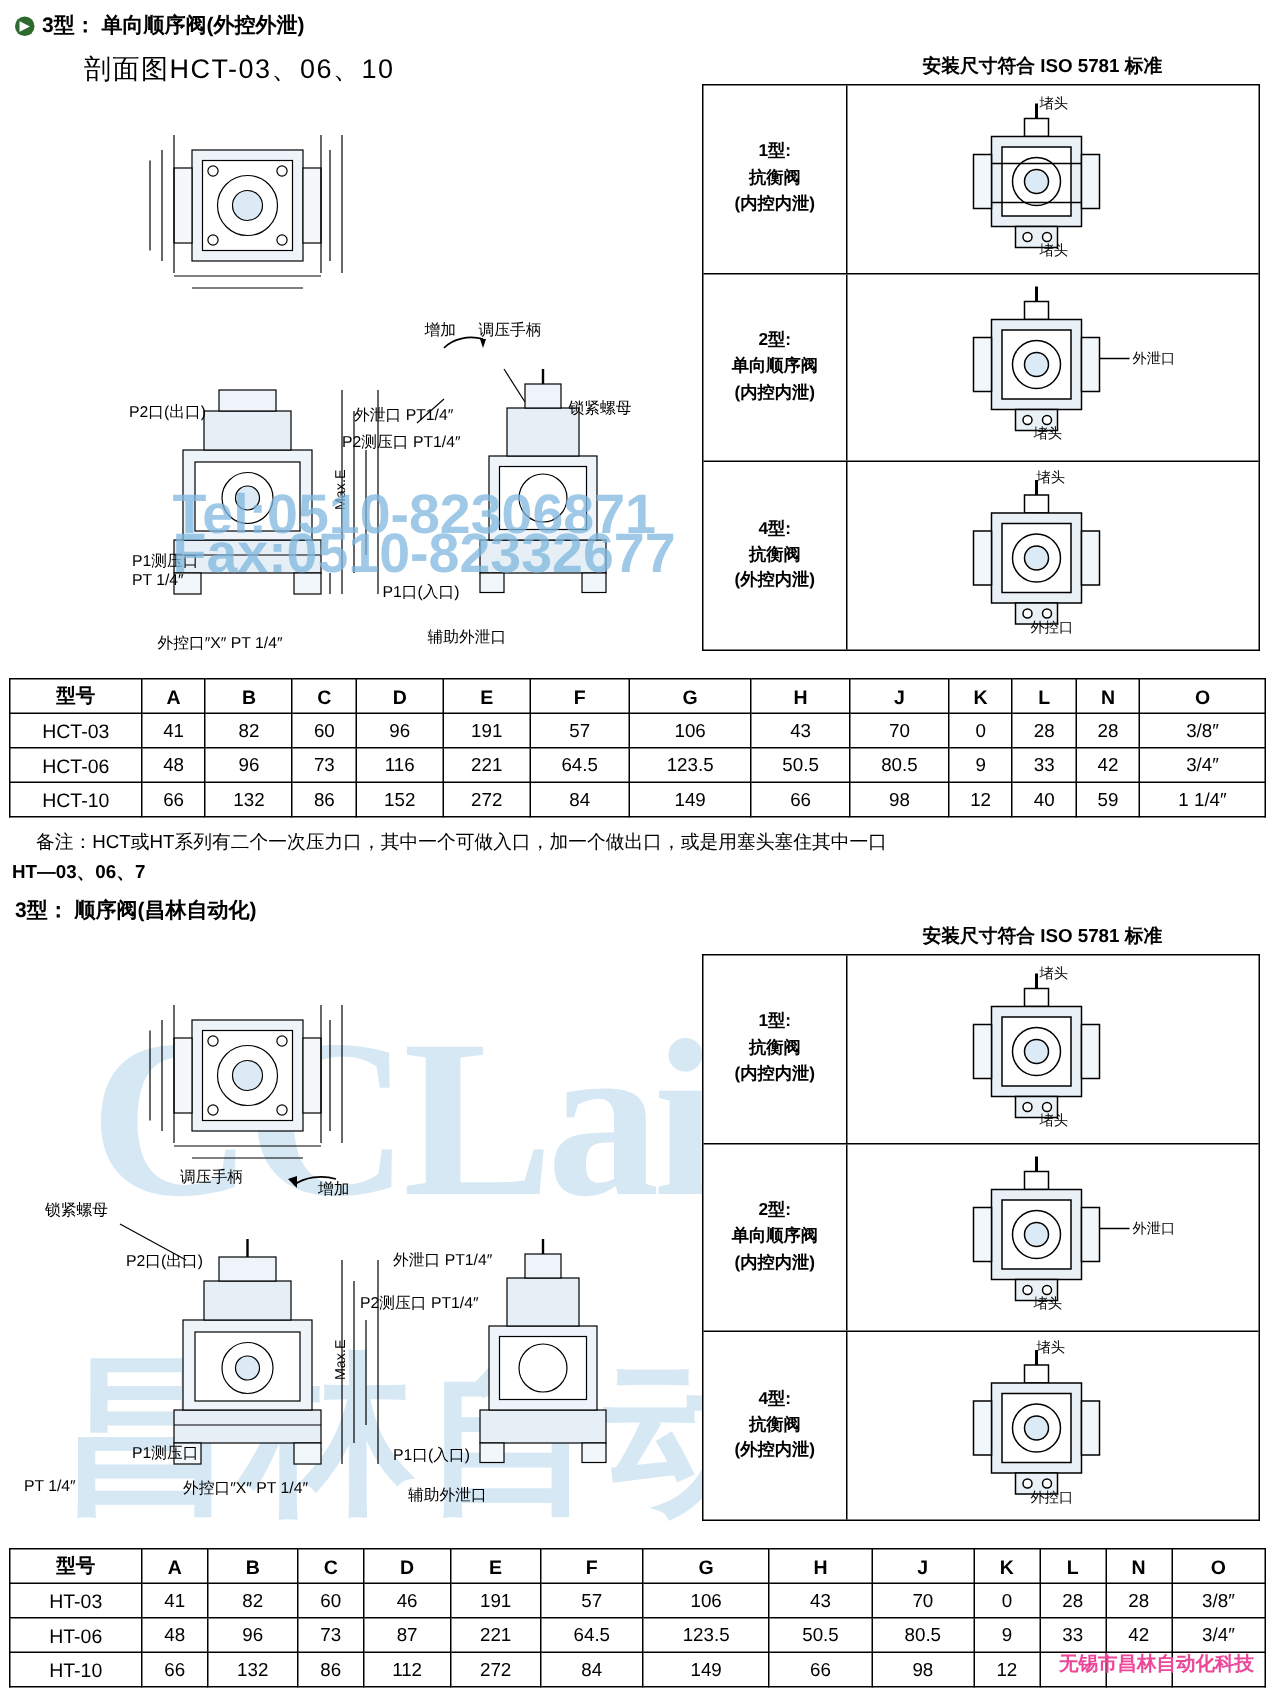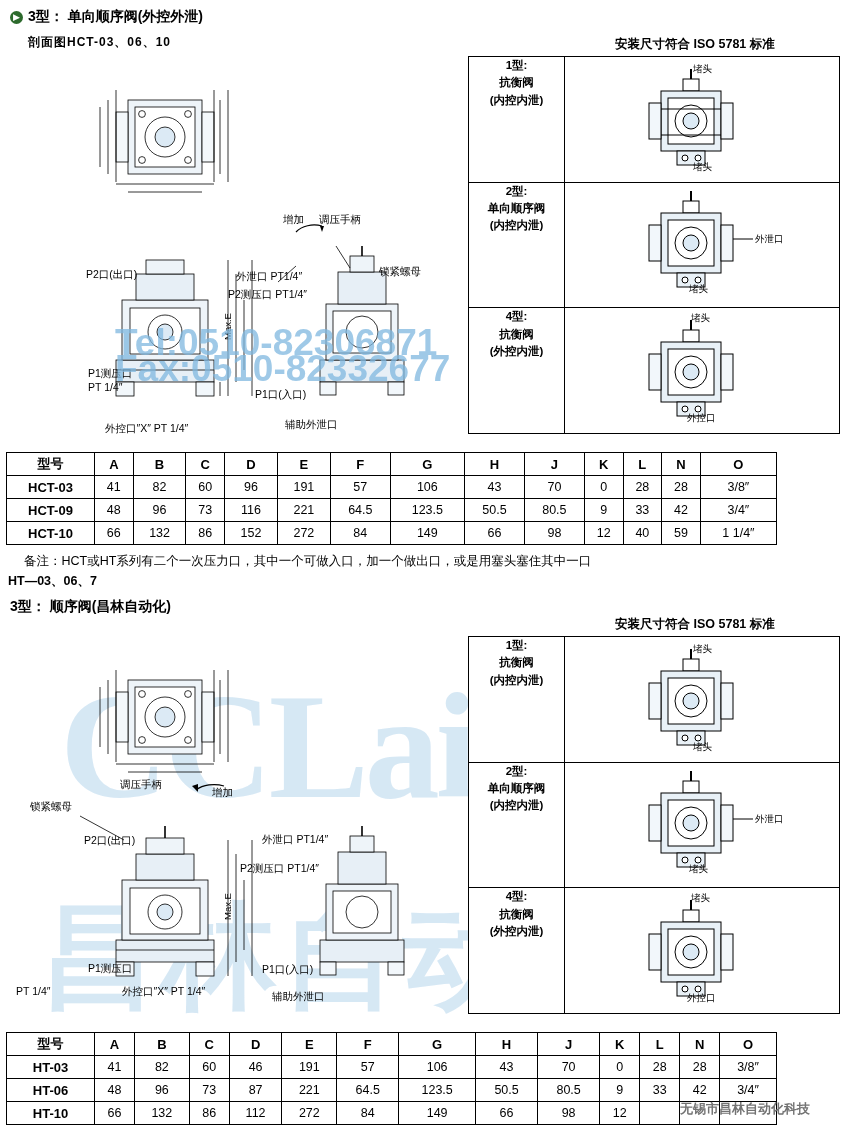--- a/index.html
+++ b/index.html
@@ -14,61 +14,61 @@
   .page{position:relative;width:850px;height:1130px;}
 
   
   .sec-head{display:flex;align-items:center;gap:5px;font-size:14px;font-weight:bold;}
   .bullet{
     width:13px;height:13px;border-radius:50%;
     background:#2d6a2d;color:#fff;font-size:9px;
     display:flex;align-items:center;justify-content:center;
     line-height:1;
   }
-  .sub-head{font-size:12px;font-weight:bold;letter-spacing:1px;}
+  .sub-head{font-size:18px;font-weight:normal;letter-spacing:1px;margin-left:28px;}
   .iso-note{font-size:12.5px;font-weight:bold;}
 
   
   .abs{position:absolute;}
 
   
   table.spec{
     border-collapse:collapse;
-    width:771px;
+    width:838px;
     font-size:12.5px;
   }
   table.spec th,table.spec td{
     border:1px solid #000;
     text-align:center;
     height:22px;
     padding:0 2px;
   }
   table.spec th{font-weight:bold;font-size:13px;background:#fff;}
-  table.spec td.model{font-weight:bold;font-size:13px;}
+  table.spec td.model{font-weight:normal;font-size:13px;}
   table.spec col.c-model{width:88px;}
 
   .note{font-size:12.5px;line-height:1.45;}
 
   
   .panel{
     border:1px solid #000;
     display:flex;flex-direction:column;
     background:#fff;
   }
   .panel-row{
     display:flex;
     border-bottom:1px solid #000;
     height:125px;
   }
   .panel-row:last-child{border-bottom:none;}
   .panel-label{
     width:96px;
     border-right:1px solid #000;
     display:flex;flex-direction:column;
-    align-items:center;justify-content:flex-start;
+    align-items:center;justify-content:center;
     font-size:11.5px;line-height:1.5;
     font-weight:bold;
     text-align:center;
   }
   .panel-label .t1{font-weight:bold;}
   .panel-fig{flex:1;position:relative;}
   svg{display:block;}
 
   
   .wm-tel{
@@ -83,21 +83,21 @@
   }
   .wm-big{
     position:absolute;
     color:#cfe4f3;
     opacity:.85;
     font-weight:bold;
     white-space:nowrap;
   }
   .footer-company{
     position:absolute;
-    font-size:13px;font-weight:bold;color:#737373;
+    font-size:13px;font-weight:bold;color:#ec4899;margin-left:26px;
   }
   .lbl{position:absolute;font-size:10.5px;white-space:nowrap;}
   .lbl-s{position:absolute;font-size:9.5px;white-space:nowrap;}
   .rot{transform:rotate(-90deg);transform-origin:0 0;}
 </style>
 </head>
 <body>
 
 <div class="page">
 
@@ -308,21 +308,21 @@
           <td>57</td>
           <td>106</td>
           <td>43</td>
           <td>70</td>
           <td>0</td>
           <td>28</td>
           <td>28</td>
           <td>3/8″</td>
         </tr>
         <tr>
-          <td class="model">HCT-09</td>
+          <td class="model">HCT-06</td>
           <td>48</td>
           <td>96</td>
           <td>73</td>
           <td>116</td>
           <td>221</td>
           <td>64.5</td>
           <td>123.5</td>
           <td>50.5</td>
           <td>80.5</td>
           <td>9</td>

